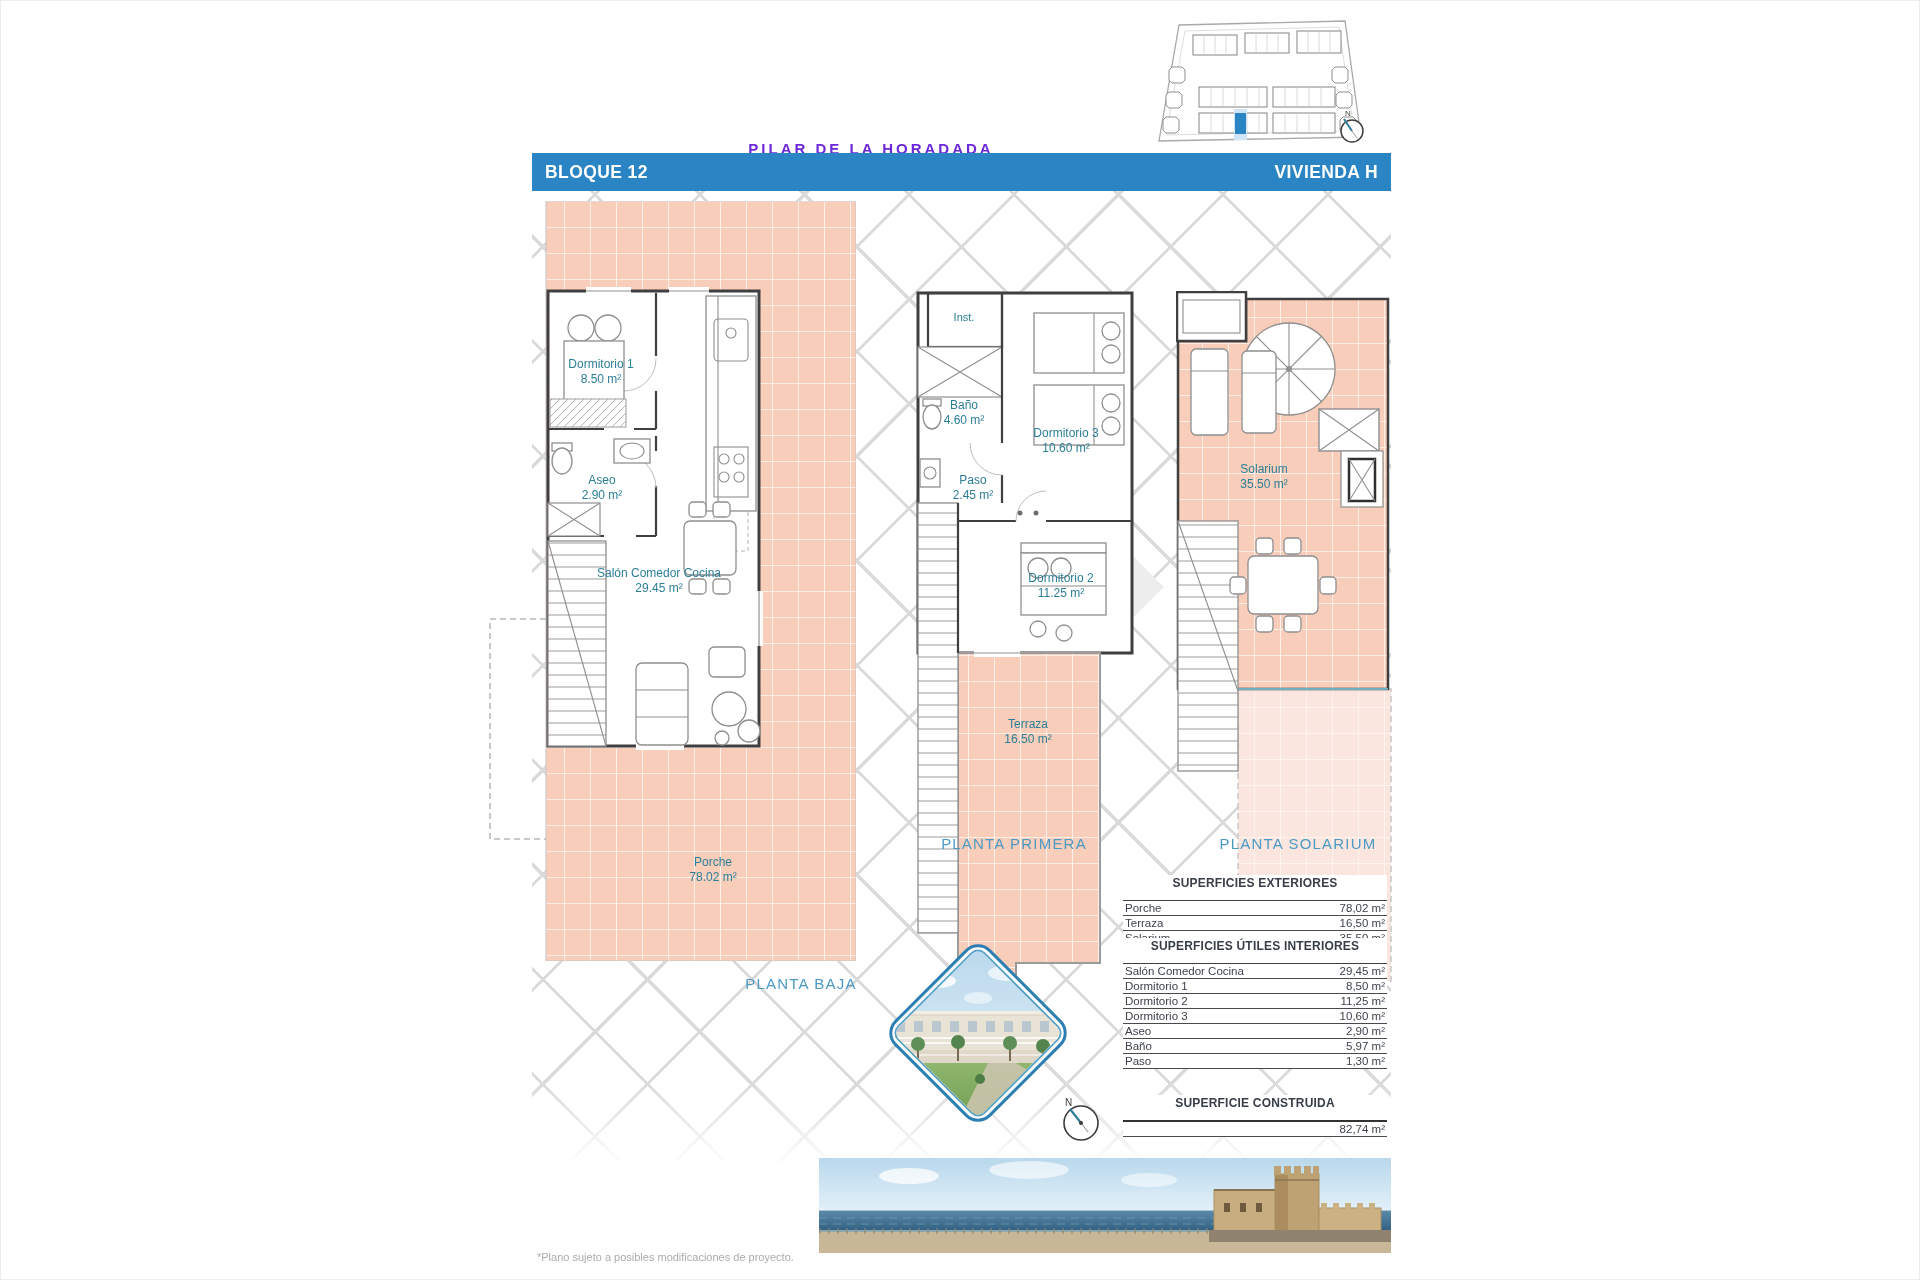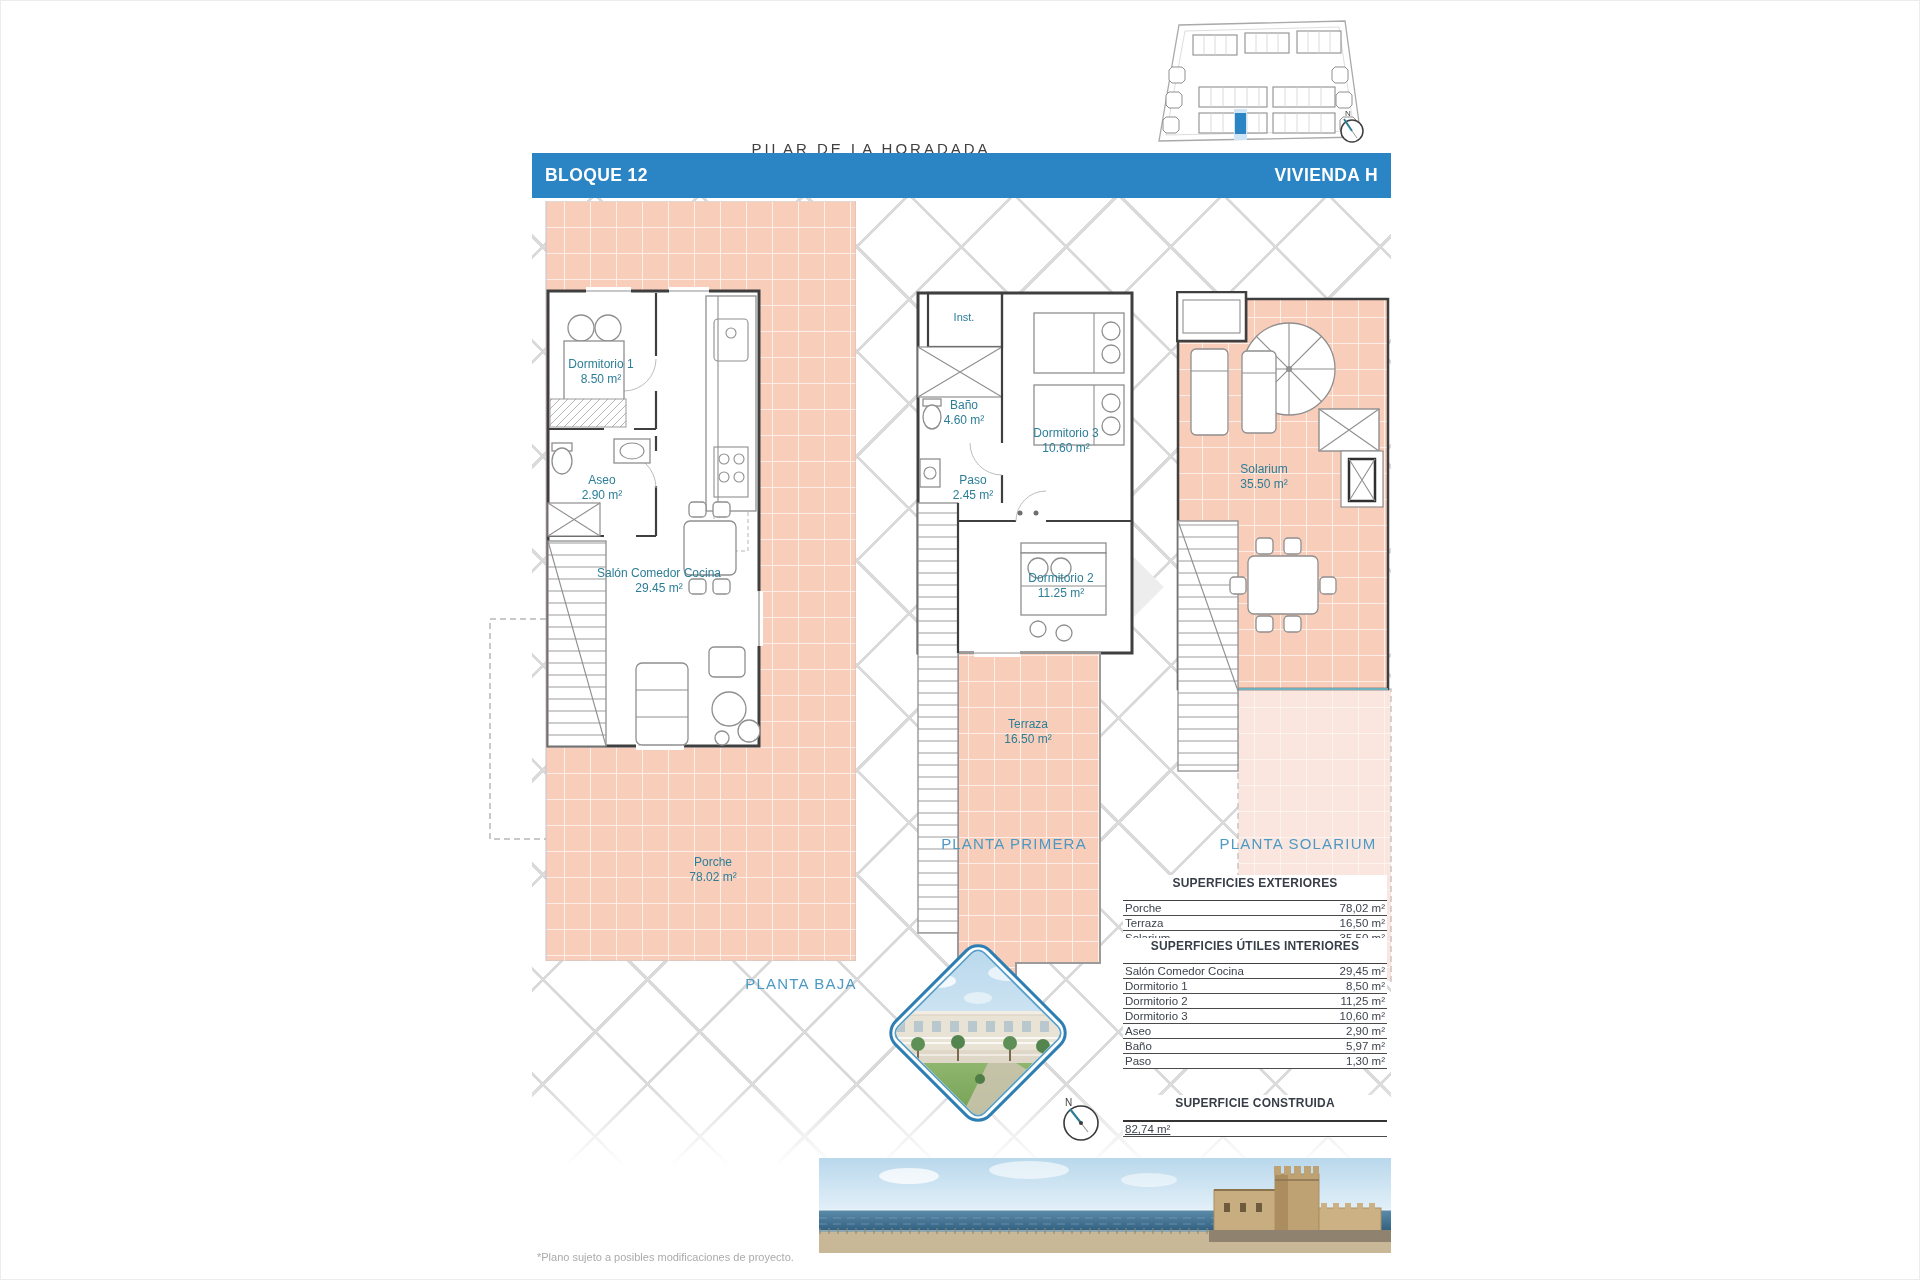--- a/index.html
+++ b/index.html
@@ -10,22 +10,22 @@
   .lattice{position:absolute;left:531px;top:179px;width:859px;height:1000px;
     background-image:
       repeating-linear-gradient(45deg,#dadada 0 3px,transparent 3px 74px),
       repeating-linear-gradient(-45deg,#dadada 0 3px,transparent 3px 74px);}
   .lattice-fade{position:absolute;left:531px;top:1080px;width:859px;height:100px;
       background:linear-gradient(to bottom,rgba(255,255,255,0),#ffffff 85%);}
   .gdiamond{position:absolute;background:#ededed;transform:rotate(45deg);}
 
   
   .watermark{position:absolute;left:640px;top:139px;width:460px;text-align:center;
-      font-size:15px;letter-spacing:3px;color:#404040;font-weight:normal;}
-  .topbar{position:absolute;left:531px;top:152px;width:859px;height:45px;background:#2b85c4;
+      font-size:15px;letter-spacing:3px;color:#6d28d9;font-weight:bold;}
+  .topbar{position:absolute;left:531px;top:152px;width:859px;height:38px;background:#2b85c4;
       color:#fff;display:flex;justify-content:space-between;align-items:center;
       padding:0 13px;box-sizing:border-box;font-size:17.5px;font-weight:bold;letter-spacing:.4px;}
 
   
   .plan{position:absolute;}
   .wall{stroke:#3f3f3f;stroke-width:3px;fill:#ffffff;}
   .wall2{stroke:#3f3f3f;stroke-width:2.2px;fill:none;}
   .furn{stroke:#8f8f8f;stroke-width:1.3px;fill:#ffffff;}
   .furnl{stroke:#8f8f8f;stroke-width:1.1px;fill:none;}
   .arc{stroke:#bdbdbd;stroke-width:1px;fill:none;}
@@ -36,21 +36,21 @@
   .ptitle{position:absolute;width:260px;text-align:center;color:#4c99c4;
       font-size:15px;letter-spacing:1.2px;font-weight:500;}
 
   
   .tblock{position:absolute;left:1122px;width:264px;background:#fff;font-size:11.5px;color:#3d434c;}
   .tbl-h{font-weight:bold;text-align:center;font-size:12px;color:#373e48;
       padding:1px 0 10px;border-bottom:1.6px solid #3f3f3f;letter-spacing:.2px;}
   .tbl-h.thick{border-bottom:2.6px solid #333;}
   .trow{display:flex;justify-content:space-between;border-bottom:1px solid #4a4a4a;padding:1px 2px;}
   .trow .v{text-align:right;}
-  .trow.only-v{text-decoration:underline;}
+  .trow.only-v{justify-content:flex-end;}
 
   
   .diamond-outer{position:absolute;left:909px;top:964px;width:136px;height:136px;
       transform:rotate(45deg);border:3px solid #2d7fb3;border-radius:18px;background:#fff;
       box-sizing:border-box;padding:3px;}
   .diamond-inner{width:124px;height:124px;border:2px solid #58a0c8;border-radius:10px;
       overflow:hidden;position:relative;box-sizing:border-box;}
   .render-svg{position:absolute;left:-30px;top:-30px;width:180px;height:180px;transform:rotate(-45deg);}
 
   .footnote{position:absolute;left:536px;top:1242px;font-size:11px;color:#ababab;margin-top:8px;}

